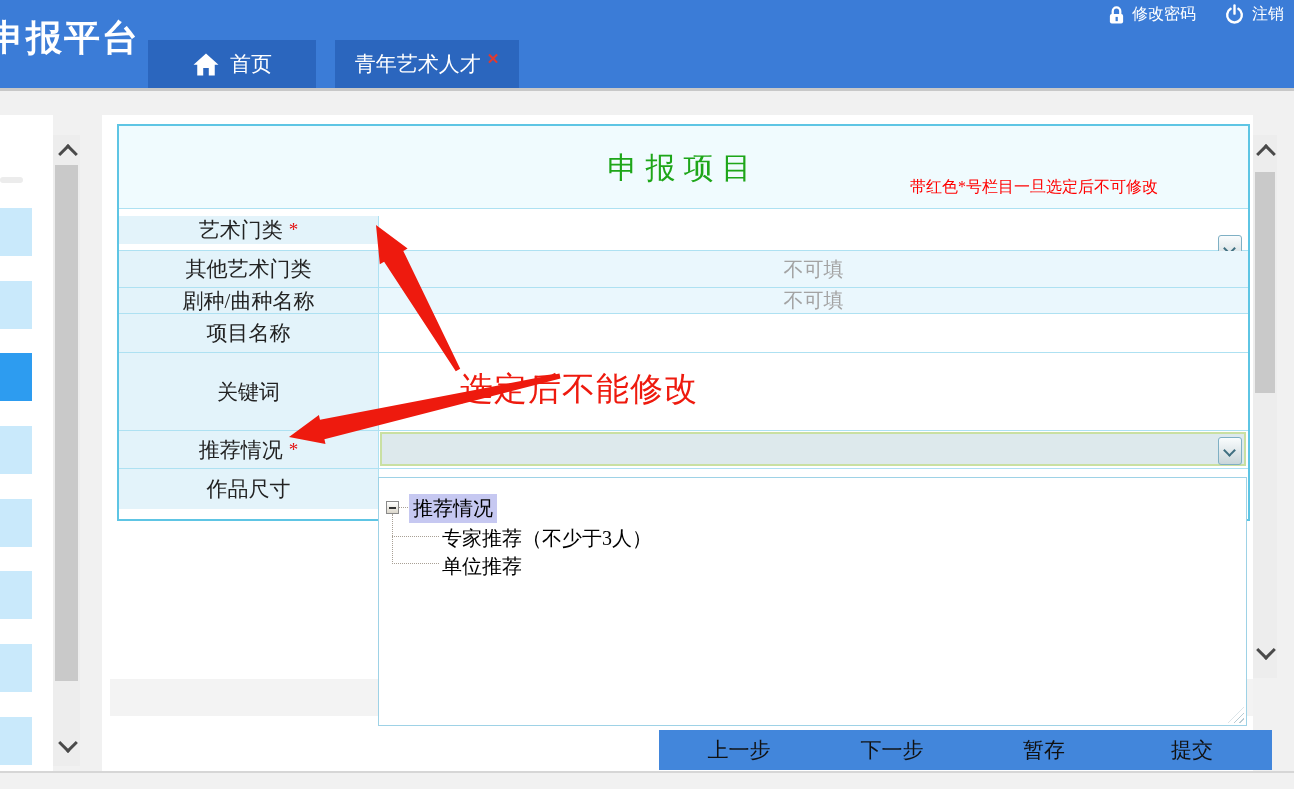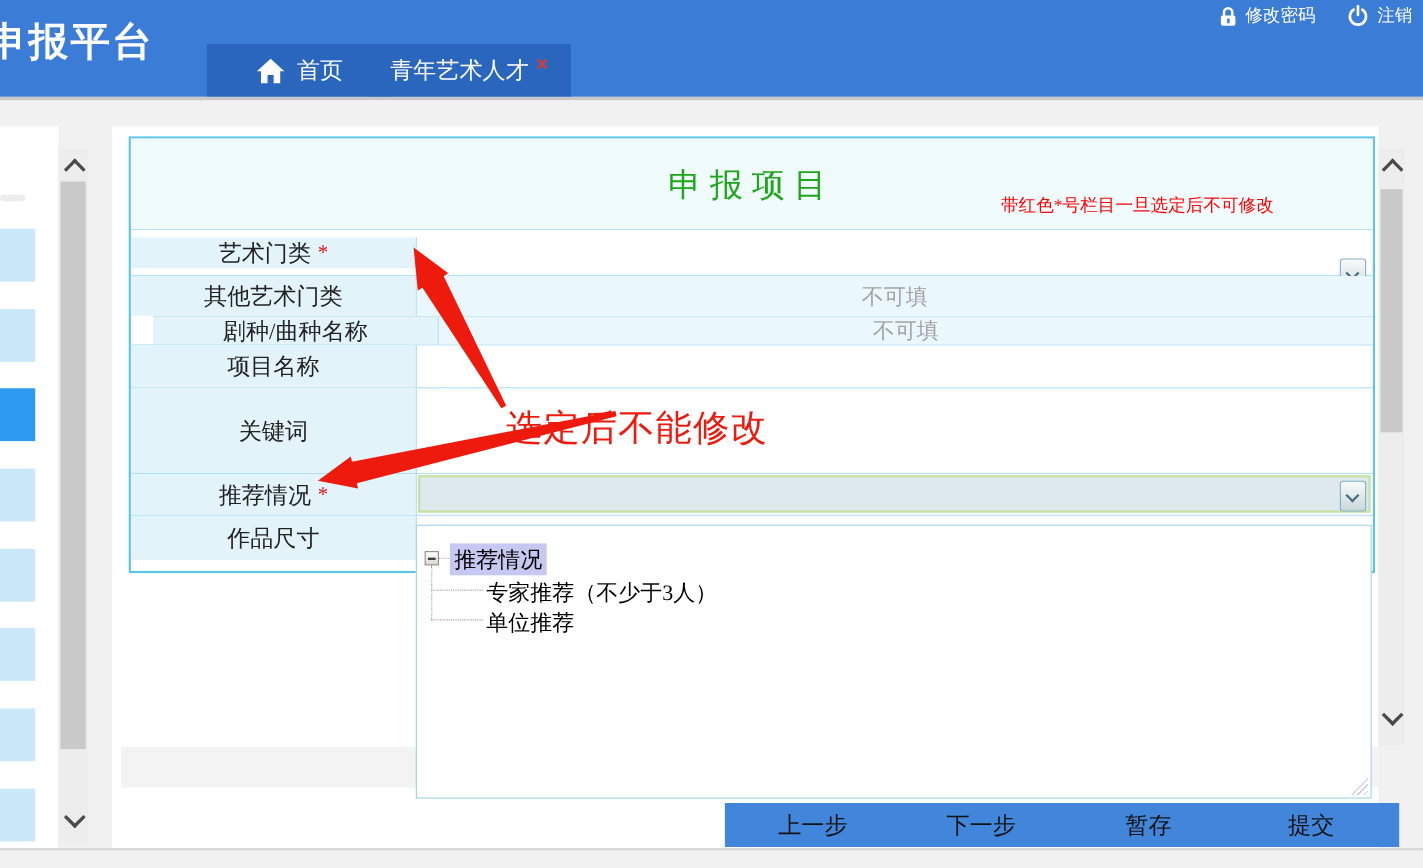--- a/index.html
+++ b/index.html
@@ -5,21 +5,21 @@
   html,body{margin:0;padding:0;}
   .screen{position:relative;width:1294px;height:789px;overflow:hidden;
     background:#f1f1f1;font-family:"Liberation Sans",sans-serif;}
   
   .header{position:absolute;left:0;top:0;width:1294px;height:88px;background:var(--header-blue);}
   .logo{position:absolute;left:-12px;top:14px;color:#fff;font-size:36px;font-weight:bold;letter-spacing:2px;white-space:nowrap;}
   .hdr-actions{position:absolute;top:4px;left:1108px;display:flex;align-items:center;gap:28px;color:#fff;font-size:16px;white-space:nowrap;}
   .hdr-group{display:flex;align-items:center;gap:7px;cursor:pointer;}
   .tab{position:absolute;bottom:0;height:48px;background:var(--tab-blue);color:#fff;
     display:flex;align-items:center;justify-content:center;font-size:21px;cursor:pointer;}
-  .tab1{left:148px;width:168px;gap:10px;margin-left:40px;}
+  .tab1{left:148px;width:168px;gap:10px;}
   .tab2{left:335px;width:184px;}
   .tab-close{color:#e03a2f;font-size:15px;font-weight:bold;margin-left:6px;margin-top:-10px;}
   .hdr-line{position:absolute;left:0;top:88px;width:1294px;height:3px;background:#c8c8c8;}
   
   .sidebar{position:absolute;left:0;top:115px;width:53px;height:656px;background:#fff;}
   .side-divider{position:absolute;left:0;top:177px;width:23px;height:6px;background:#ececec;border-radius:3px;}
   .side-item{position:absolute;left:0;width:32px;height:48px;background:var(--sidebar-item);cursor:pointer;}
   .side-item.active{background:var(--sidebar-active);}
   
   .vtrack{position:absolute;background:#ededed;}
@@ -42,21 +42,21 @@
   .trow{display:flex;border-top:1px solid var(--row-line);box-sizing:border-box;}
   .titlerow{height:82px;position:relative;background:#f0fbfe;border-top:none;}
   .form-title{position:absolute;left:0;right:0;top:22px;text-align:center;font-size:30px;letter-spacing:8px;
     color:var(--title-green);}
   .form-note{position:absolute;right:90px;bottom:10px;font-size:16px;color:var(--note-red);}
   .lcell{width:260px;background:var(--label-bg);border-right:1px solid var(--row-line);box-sizing:border-box;
     display:flex;align-items:center;justify-content:center;font-size:21px;}
   .vcell{flex:1;position:relative;display:flex;align-items:center;justify-content:center;font-size:20px;}
   .vcell.readonly{background:var(--readonly-bg);color:var(--muted-text);}
   .star{color:#e31212;font-size:19px;margin-left:6px;}
-  .r1{height:42px;align-items:center;}.r2{height:37px;}.r3{height:26px;margin-left:20px;}.r4{height:39px;}.r5{height:78px;}.r6{height:38px;}.r7{height:41px;}
+  .r1{height:42px;align-items:center;}.r2{height:37px;}.r3{height:26px;}.r4{height:39px;}.r5{height:78px;}.r6{height:38px;}.r7{height:41px;}
   .combo-btn{position:absolute;right:6px;top:5px;width:22px;height:27px;border:1px solid #7fb0c4;border-radius:3px;
     background:linear-gradient(#f9fcfd,#c9d6da);cursor:pointer;}
   .combo-btn .cchev{position:absolute;left:6px;top:8px;width:7px;height:7px;border:solid #3f6f80;border-width:2px 2px 0 0;transform:rotate(135deg);}
   .combo-bar{position:absolute;left:1px;right:2px;top:1px;bottom:2px;background:var(--combo-bg);
     border:2px solid var(--combo-focus);box-sizing:border-box;cursor:pointer;}
   .combo-bar .combo-btn{right:2px;top:3px;height:26px;}
   
   .dropdown{position:absolute;left:378px;top:477px;width:869px;height:249px;background:#fff;
     border:1px solid #9ed2e6;box-sizing:border-box;z-index:5;font-family:"Liberation Serif",serif;}
   .minus-box{position:absolute;left:7px;top:23px;width:13px;height:13px;border:1px solid #8a8a8a;

